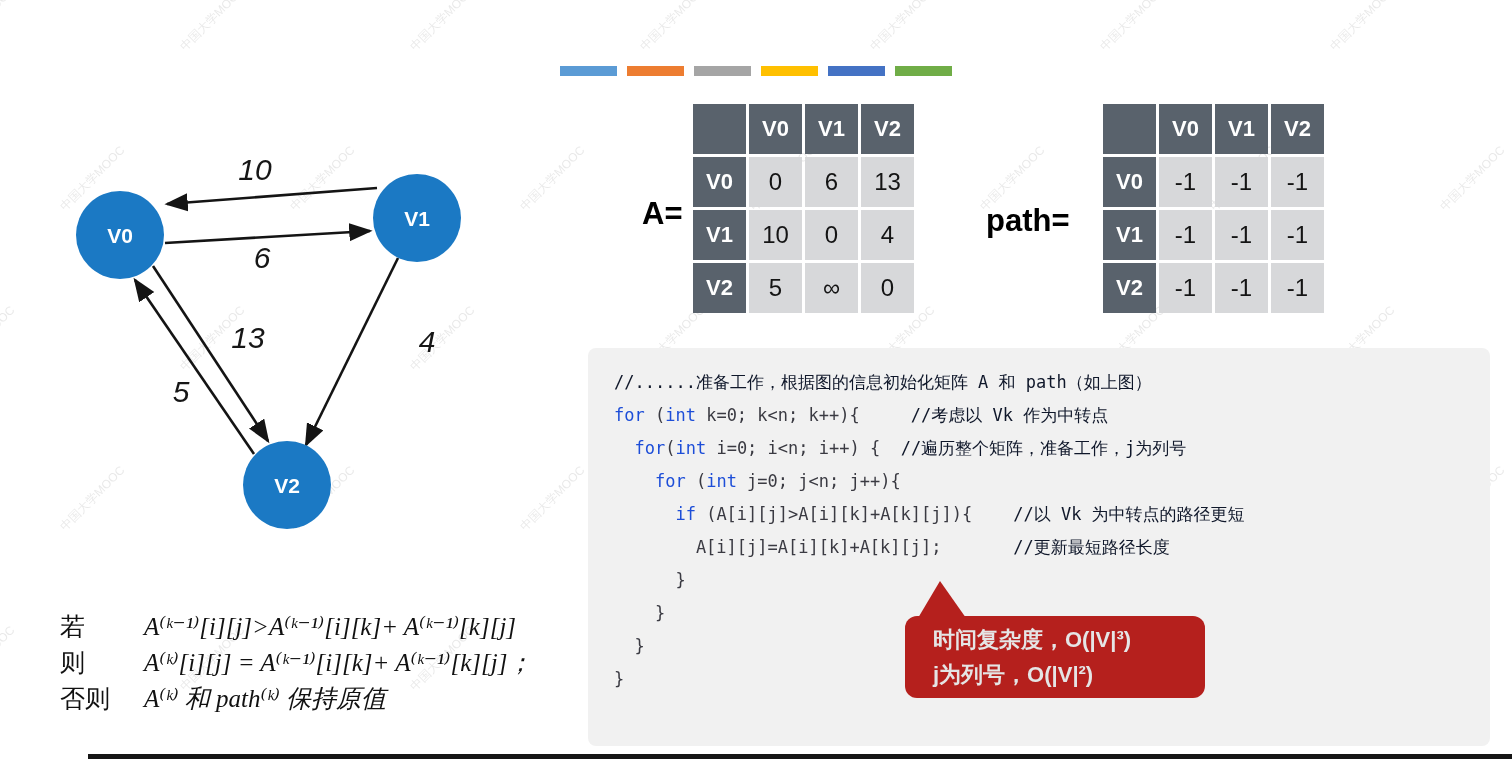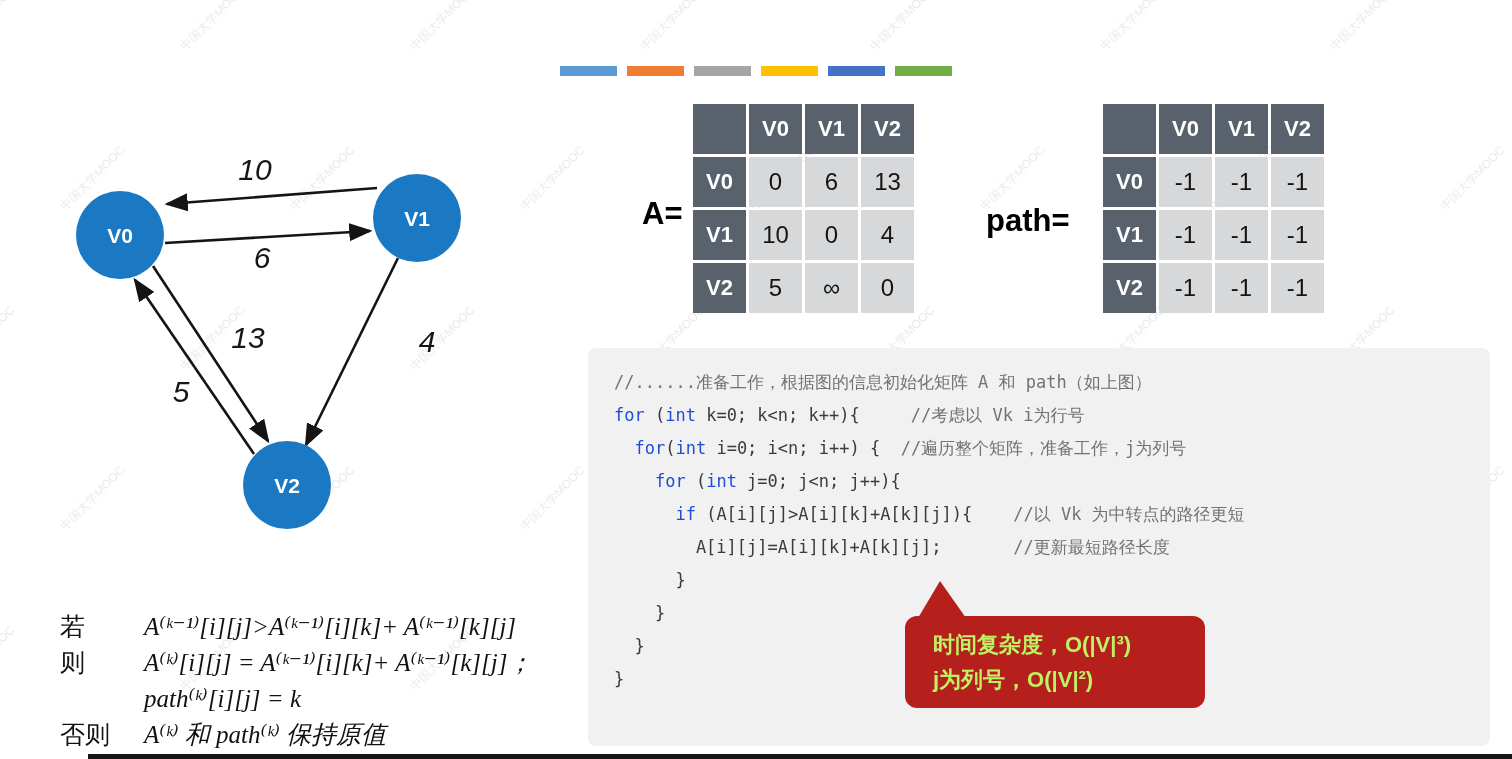--- a/index.html
+++ b/index.html
@@ -45,25 +45,25 @@
     position:absolute;left:588px;top:348px;width:902px;height:398px;
     background:#f1f1f1;border-radius:8px;box-sizing:border-box;
     padding:18px 0 0 26px;z-index:2;
   }
   .code-line{
     font-family:"DejaVu Sans Mono","Liberation Mono",monospace;
     font-size:17px;line-height:33px;white-space:pre;
   }
   .seg-plain{color:#3a3a42;}
   .seg-kw{color:#1d4ed8;}
-  .seg-comment{color:#737373;}
+  .seg-comment{color:#0f172a;}
   
   .callout{
-    position:absolute;left:905px;top:616px;width:300px;height:92px;
-    border-radius:12px;color:#bef264;font-weight:bold;font-size:22px;
+    position:absolute;left:905px;top:616px;width:300px;height:82px;
+    border-radius:12px;color:#e5e5e5;font-weight:bold;font-size:22px;
     display:flex;flex-direction:column;justify-content:center;
     padding-left:28px;box-sizing:border-box;gap:5px;z-index:3;
   }
   .callout-pointer{position:absolute;left:908px;top:581px;z-index:3;}
   
   .derivation{position:absolute;left:60px;top:608px;z-index:2;}
   .math-line{height:36px;line-height:36px;font-size:25px;color:#111;}
   .math-label{display:inline-block;width:84px;font-family:"Liberation Serif","DejaVu Serif",serif;}
   .math-formula{font-family:"Liberation Serif","DejaVu Serif",serif;font-style:italic;}
   
@@ -202,21 +202,21 @@
       <th>V2</th>
       <td>-1</td>
       <td>-1</td>
       <td>-1</td>
     </tr>
   </tbody>
     </table>
 
   <div class="codeblock">
       <div class="code-line"><span class="seg-comment">//......准备工作，根据图的信息初始化矩阵 A 和 path（如上图）</span></div>
-      <div class="code-line"><span class="seg-kw">for</span><span class="seg-plain"> (</span><span class="seg-kw">int</span><span class="seg-plain"> k=0; k&lt;n; k++){</span><span class="seg-comment">     //考虑以 Vk i为行号</span></div>
+      <div class="code-line"><span class="seg-kw">for</span><span class="seg-plain"> (</span><span class="seg-kw">int</span><span class="seg-plain"> k=0; k&lt;n; k++){</span><span class="seg-comment">     //考虑以 Vk 作为中转点</span></div>
       <div class="code-line"><span class="seg-plain">  </span><span class="seg-kw">for</span><span class="seg-plain">(</span><span class="seg-kw">int</span><span class="seg-plain"> i=0; i&lt;n; i++) {</span><span class="seg-comment">  //遍历整个矩阵，准备工作，j为列号</span></div>
       <div class="code-line"><span class="seg-plain">    </span><span class="seg-kw">for</span><span class="seg-plain"> (</span><span class="seg-kw">int</span><span class="seg-plain"> j=0; j&lt;n; j++){</span></div>
       <div class="code-line"><span class="seg-plain">      </span><span class="seg-kw">if</span><span class="seg-plain"> (A[i][j]&gt;A[i][k]+A[k][j]){</span><span class="seg-comment">    //以 Vk 为中转点的路径更短</span></div>
       <div class="code-line"><span class="seg-plain">        A[i][j]=A[i][k]+A[k][j];</span><span class="seg-comment">       //更新最短路径长度</span></div>
       <div class="code-line"><span class="seg-plain">      }</span></div>
       <div class="code-line"><span class="seg-plain">    }</span></div>
       <div class="code-line"><span class="seg-plain">  }</span></div>
       <div class="code-line"><span class="seg-plain">}</span></div>
     </div>
 
@@ -229,21 +229,18 @@
   </div>
 
   <div class="derivation">
     <div class="math-line">
       <span class="math-label">若</span><span class="math-formula">A⁽ᵏ⁻¹⁾[i][j]&gt;A⁽ᵏ⁻¹⁾[i][k]+ A⁽ᵏ⁻¹⁾[k][j]</span>
     </div>
     <div class="math-line">
       <span class="math-label">则</span><span class="math-formula">A⁽ᵏ⁾[i][j] = A⁽ᵏ⁻¹⁾[i][k]+ A⁽ᵏ⁻¹⁾[k][j]；</span>
     </div>
     <div class="math-line">
-      <span class="math-label"></span><span class="math-formula">path⁽ᵏ⁾[i][j] = k</span>
-    </div>
-    <div class="math-line">
       <span class="math-label">否则</span><span class="math-formula">A⁽ᵏ⁾ 和 path⁽ᵏ⁾ 保持原值</span>
     </div>
   </div>
 
   <div class="bottom-strip"></div>
 </div>
 
 </body></html>

